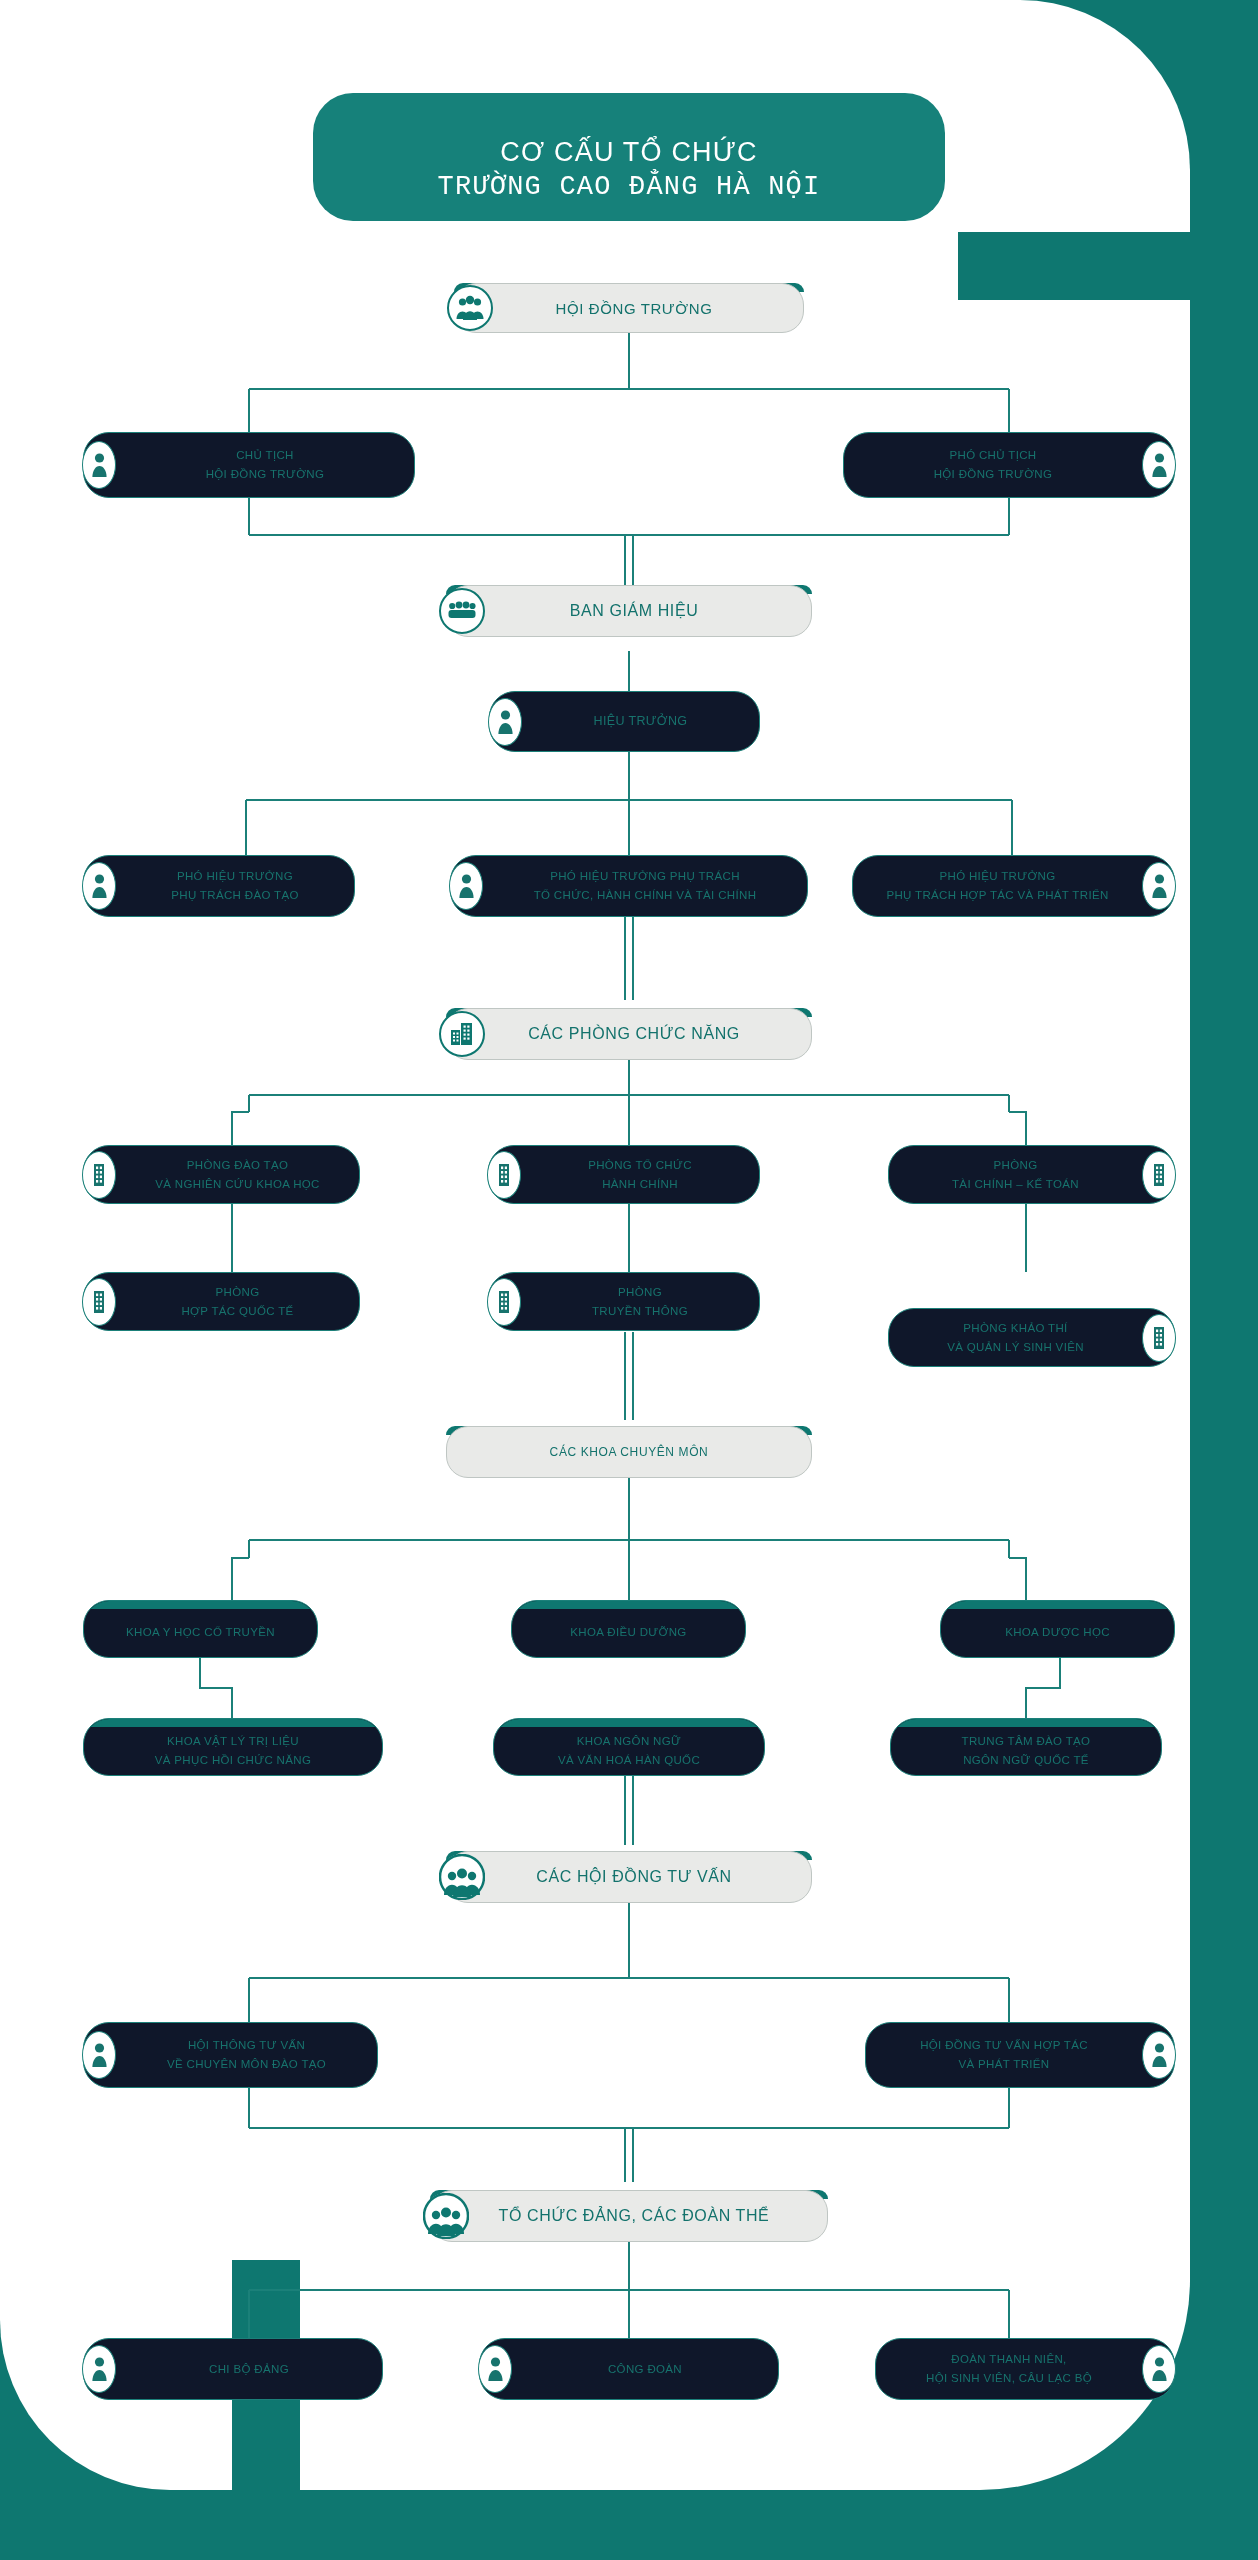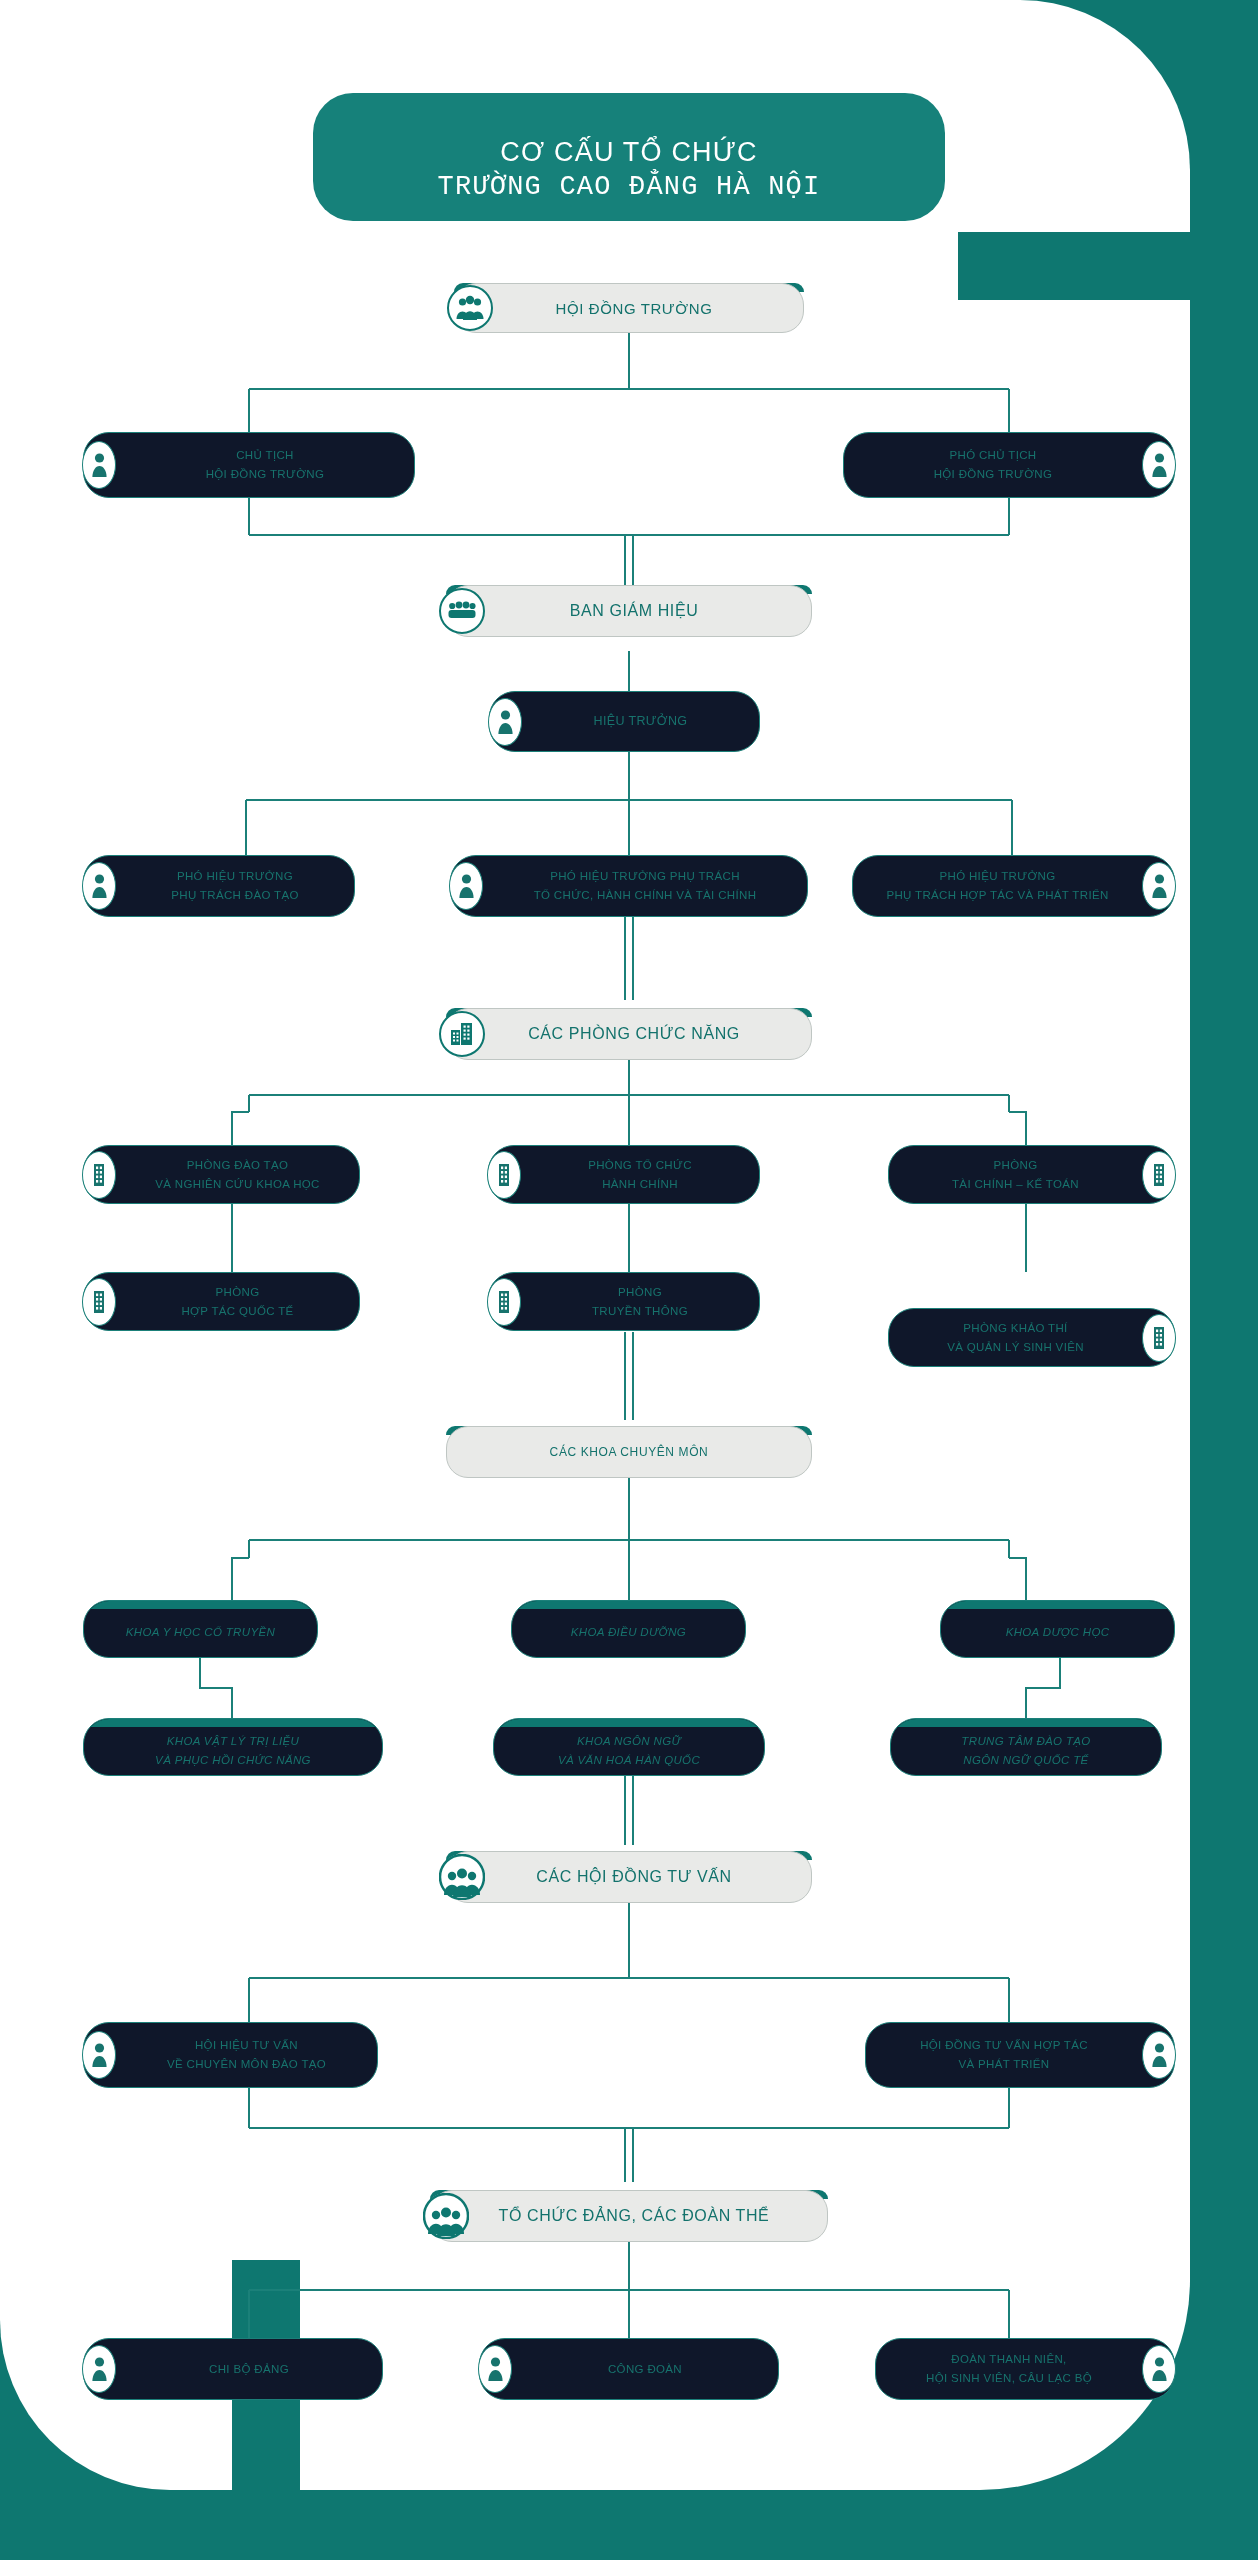--- a/index.html
+++ b/index.html
@@ -98,21 +98,21 @@
   .ovl{
     position:absolute;top:50%;transform:translateY(-50%);
     width:34px;height:48px;border-radius:50%;
     background:#ffffff;border:1.6px solid #1B8079;
     display:flex;align-items:center;justify-content:center;z-index:3;
   }
   .ovl.l{left:-2px;}
   .ovl.r{right:-2px;}
 
   
-  .node.cap-top{overflow:hidden;font-style:italic;}
+  .node.cap-top{overflow:hidden;}
   .node .tcap{
     position:absolute;left:0;right:0;top:0;height:8px;background:#0E7770;
   }
 
   svg{display:block;}
 </style>
 </head>
 <body>
 
 <div id="bg"></div>
@@ -523,21 +523,21 @@
         <circle cx="23" cy="19.5" r="5" fill="#0E7770"></circle>
         <path d="M5 41c0-6 3.6-10.2 8-10.2S21 35 21 41z" fill="#0E7770"></path>
         <path d="M25 41c0-6 3.6-10.2 8-10.2S41 35 41 41z" fill="#0E7770"></path>
         <path d="M14 43c0-7 4-11.8 9-11.8S32 36 32 43z" fill="#0E7770"></path>
       </svg>
     </div>
   </div>
 
   <div class="node padl" style="left:83px;top:2022px;width:295px;height:66px;">
     <div class="txt">
-      <span>HỘI HIỆU TƯ VẤN</span><br>
+      <span>HỘI THÔNG TƯ VẤN</span><br>
       <span>VỀ CHUYÊN MÔN ĐÀO TẠO</span>
     </div>
     <div class="ovl l">
       <svg width="17" height="30" viewBox="0 0 17 30">
         <circle cx="8.5" cy="8" r="4.6" fill="#17736D"></circle>
         <path d="M1.4 27c0-6.2 3.2-11 7.1-11s7.1 4.8 7.1 11z" fill="#17736D"></path>
       </svg>
     </div>
   </div>
 

